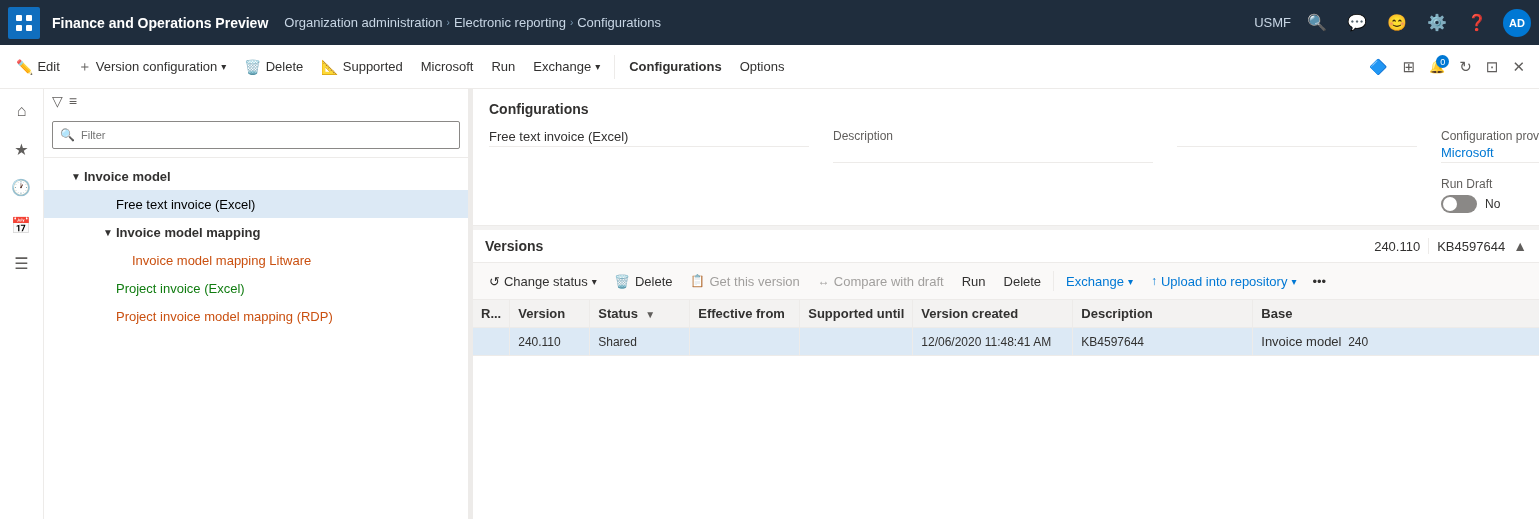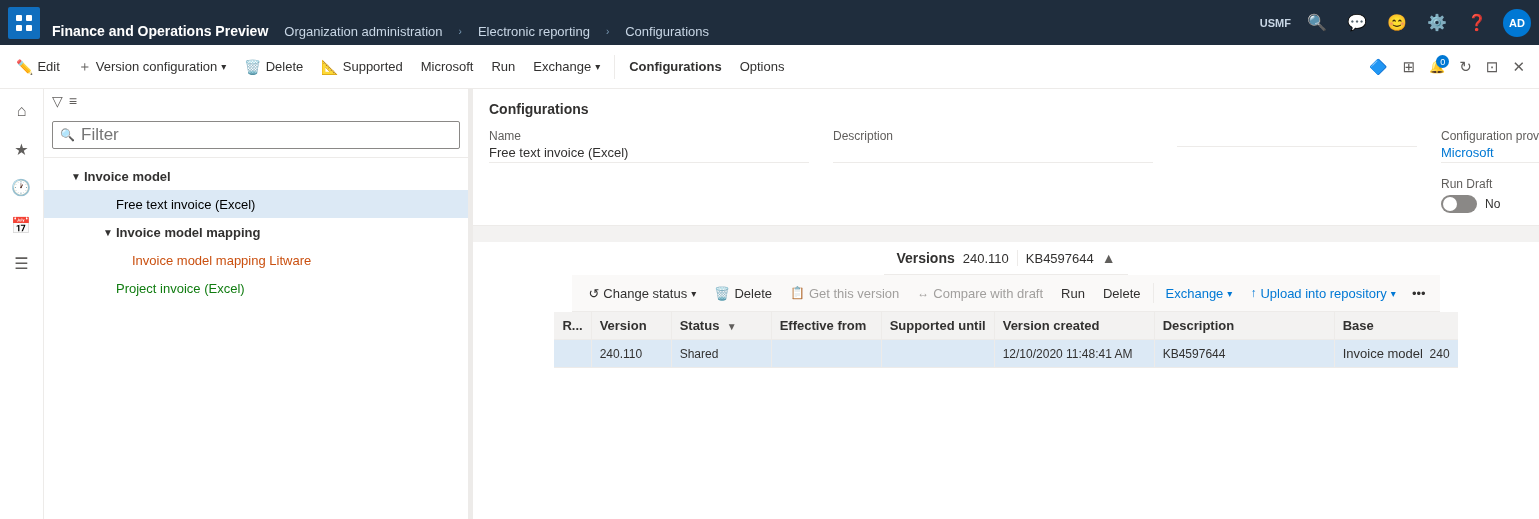--- a/index.html
+++ b/index.html
@@ -10,21 +10,21 @@
       background: #1f2d3d;
       color: white;
       height: 45px;
       display: flex;
       align-items: center;
       padding: 0 8px;
       flex-shrink: 0;
     }
     .top-nav-grid {
       display: flex;
-      align-items: flex-end;
+      align-items: center;
       gap: 4px;
     }
     .top-nav-app-icon {
       width: 32px; height: 32px;
       display: flex; align-items: center; justify-content: center;
       background: #106ebe;
       border-radius: 2px;
       margin-right: 8px;
     }
     .top-nav-title {
@@ -32,42 +32,41 @@
       font-size: 14px;
       font-weight: 600;
       white-space: nowrap;
       padding-right: 12px;
     }
     .top-nav-breadcrumb {
       display: flex;
       align-items: center;
       color: #c8d6e5;
       font-size: 13px;
-      gap: 16px;
+      gap: 4px;
       flex: 1;
     }
     .top-nav-breadcrumb .chevron {
       color: #7a9ab5;
       font-size: 10px;
     }
     .top-nav-breadcrumb a {
       color: #c8d6e5;
       text-decoration: none;
       white-space: nowrap;
     }
     .top-nav-right {
       display: flex;
       align-items: center;
       gap: 12px;
       margin-left: auto;
     }
     .top-nav-org {
       color: #c8d6e5;
-      font-size: 11px;
-      font-weight: bold;
+      font-size: 13px;
     }
     .top-nav-icon-btn {
       color: white;
       background: transparent;
       border: none;
       cursor: pointer;
       font-size: 16px;
       width: 28px; height: 28px;
       display: flex; align-items: center; justify-content: center;
       border-radius: 2px;
@@ -156,21 +155,21 @@
     .tree-filter {
       padding: 8px;
       border-bottom: 1px solid #edebe9;
     }
     .tree-filter input {
       width: 100%;
       height: 28px;
       border: 1px solid #8a8886;
       border-radius: 2px;
       padding: 0 28px 0 28px;
-      font-size: 17px;
+      font-size: 11px;
       outline: none;
       color: #323130;
     }
     .filter-wrapper {
       position: relative;
     }
     .filter-icon {
       position: absolute; left: 8px; top: 50%; transform: translateY(-50%);
       color: #605e5c; font-size: 12px; pointer-events: none;
     }
@@ -293,22 +292,21 @@
       color: #323130;
     }
 
     
     .versions-section {
       flex: 1;
       display: flex;
       flex-direction: column;
       overflow: hidden;
       background: white;
-      margin-top: 16px;
-      align-items: center;
+      margin-top: 4px;
     }
     .versions-header {
       display: flex;
       align-items: center;
       padding: 8px 12px;
       border-bottom: 1px solid #edebe9;
       gap: 8px;
       flex-shrink: 0;
     }
     .versions-title {
@@ -537,33 +535,36 @@
       <div class="tree-item indent-3">
         <span class="expand-icon"></span>
         <span class="item-text orange">Invoice model mapping Litware</span>
       </div>
 
       <div class="tree-item indent-2">
         <span class="expand-icon"></span>
         <span class="item-text green">Project invoice (Excel)</span>
       </div>
 
+      <div class="tree-item indent-2">
+        <span class="expand-icon"></span>
+        <span class="item-text orange">Project invoice model mapping (RDP)</span>
+      </div>
 
     </div>
   </div>
 
   <div class="v-splitter"></div>
 
   <div class="detail-panel">
 
     <div class="detail-content">
       <div class="detail-section-title">Configurations</div>
       <div class="detail-fields">
         <div class="detail-field">
-          <span class="detail-field-label">Name</span>
           <span class="detail-field-value detail-field-wide">Free text invoice (Excel)</span>
         </div>
         <div class="detail-field">
           <span class="detail-field-label">Description</span>
           <span class="detail-field-value detail-field-wide">&nbsp;</span>
         </div>
         <div class="detail-field">
           <span class="detail-field-value detail-field-medium">&nbsp;</span>
         </div>
         <div class="detail-field">
@@ -649,21 +650,21 @@
               <th><span>Base</span></th>
             </tr>
           </thead>
           <tbody id="versions-tbody">
           <tr class="selected-row">
     <td></td>
     <td>240.110</td>
     <td>Shared</td>
     <td></td>
     <td></td>
-    <td>12/10/2020 11:48:41 AM</td>
+    <td>12/06/2020 11:48:41 AM</td>
     <td>KB4597644</td>
     <td><span class="link">Invoice model</span>&nbsp;&nbsp;240</td>
   </tr>
             </tbody>
         </table>
       </div>
     </div>
 
   </div>
 </div>

